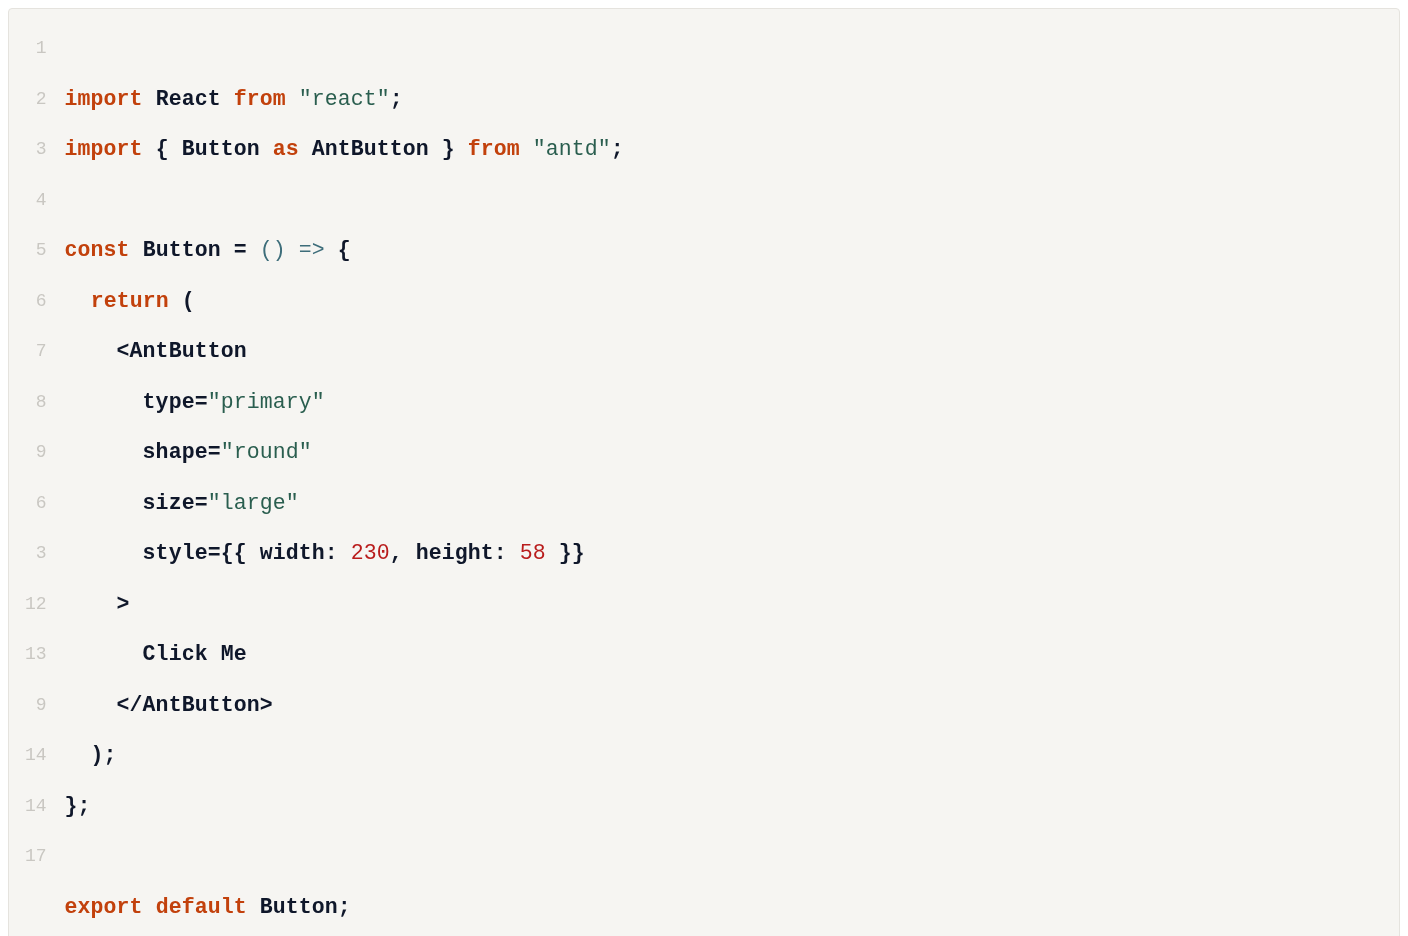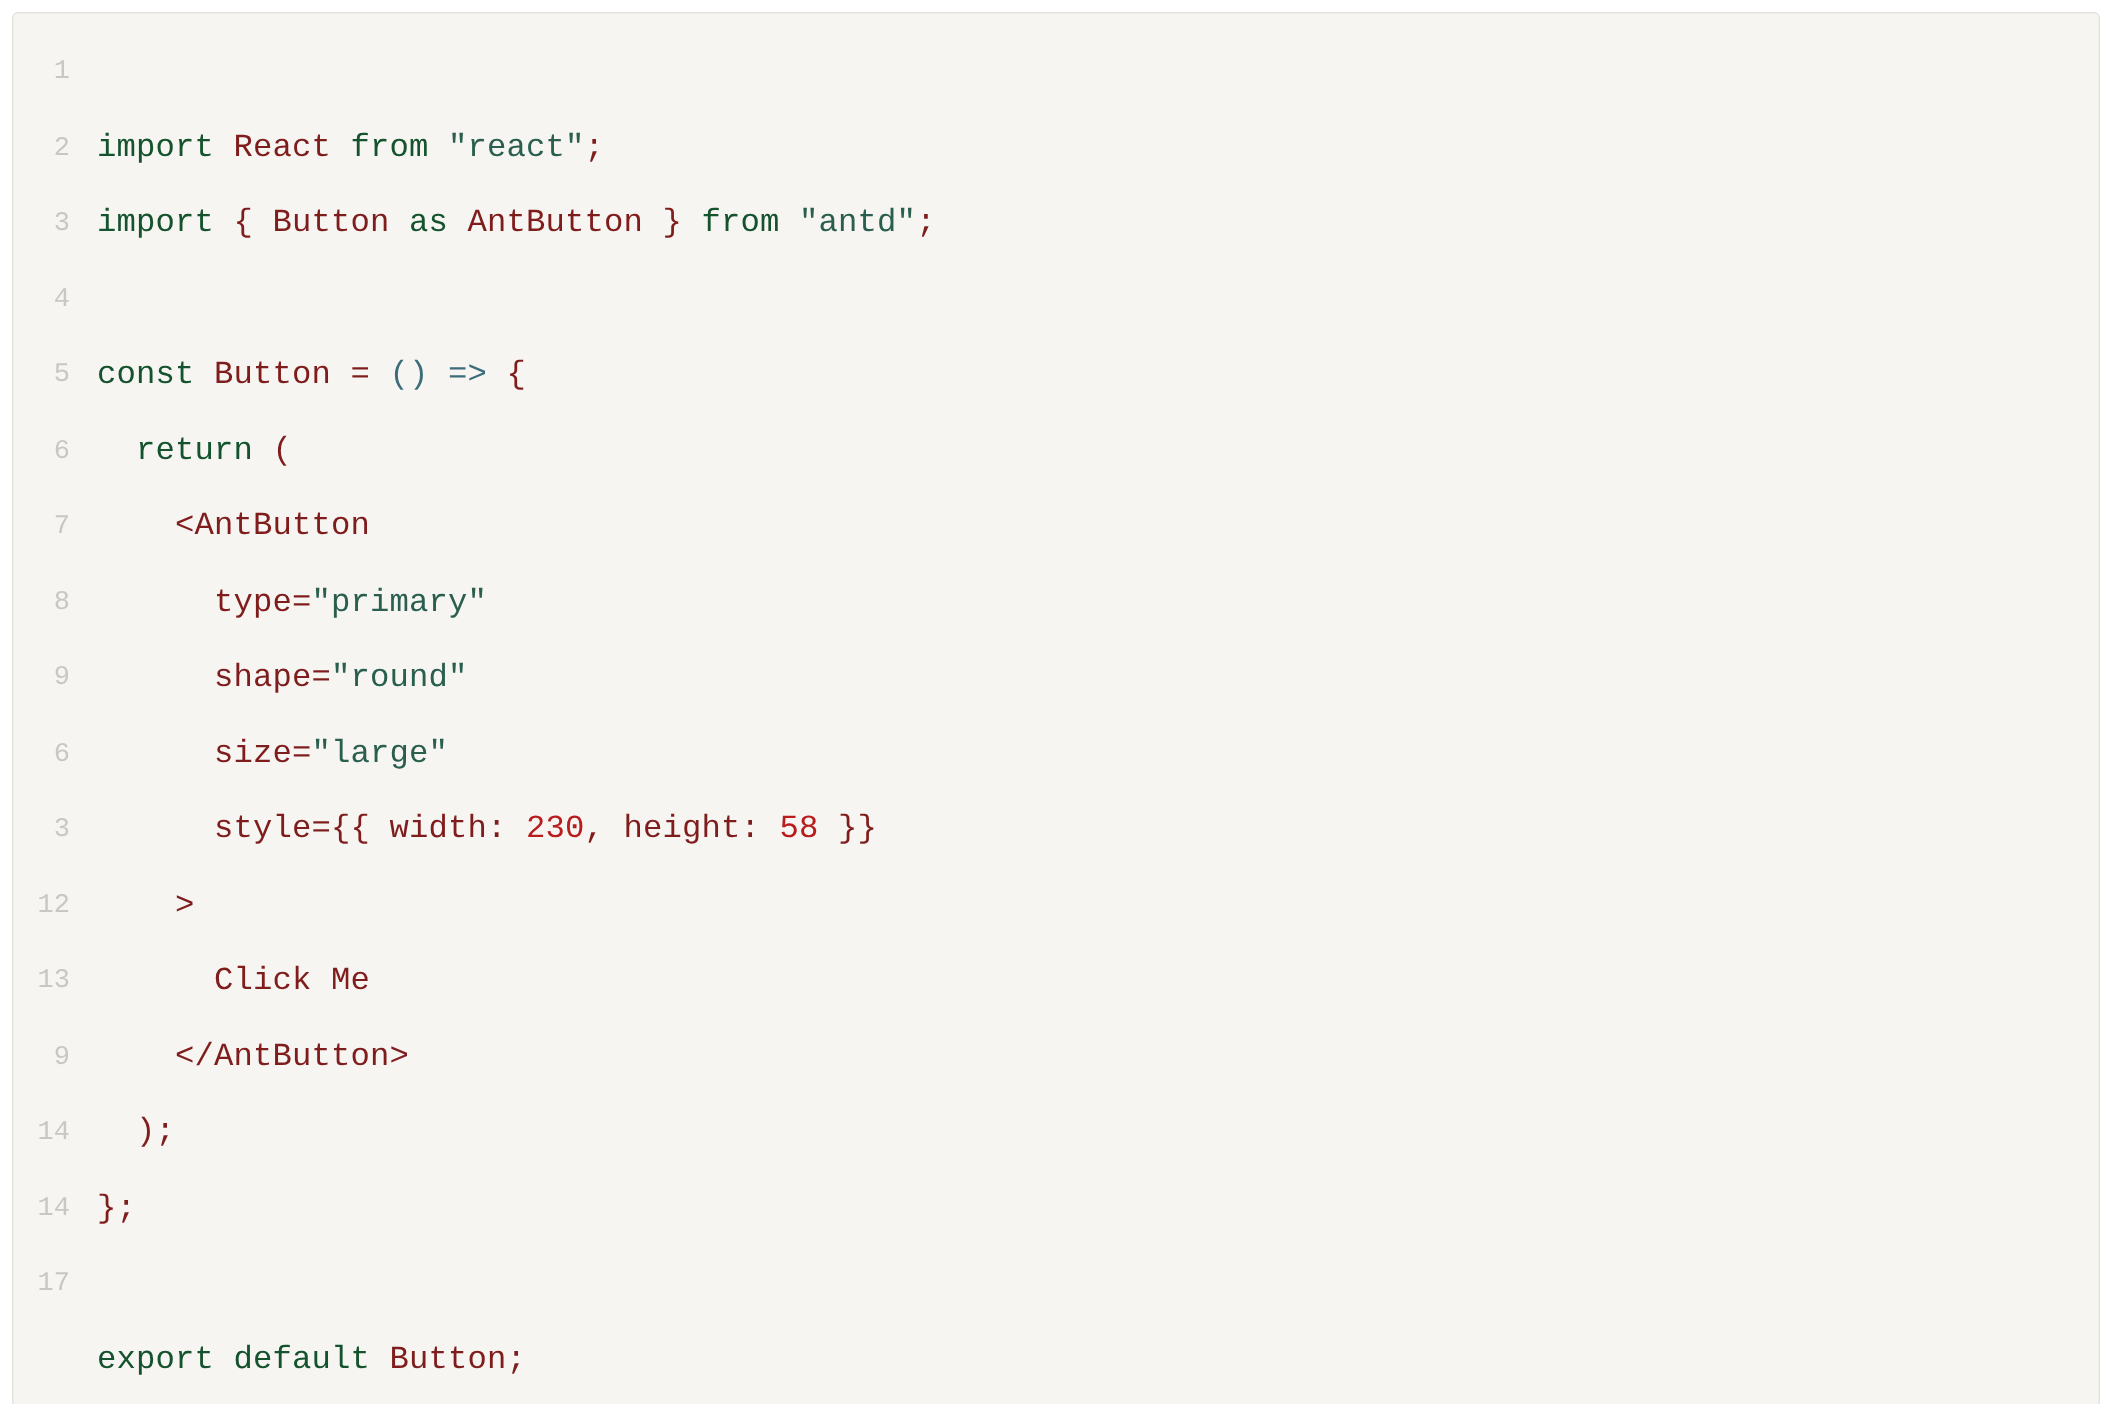--- a/index.html
+++ b/index.html
@@ -37,25 +37,25 @@
     }
     .code {
       flex: 1 1 auto;
       padding: 14px 18px 14px 4px;
       font-size: 21.5px;
       line-height: 50.5px;
       white-space: pre;
       color: #1a1a1a;
       letter-spacing: 0.1px;
     }
-    .tok-kw { color: #14532d; }          
+    .tok-kw { color: #c2410c; font-weight: bold; }          
     .tok-str { color: #2a5e4f; }         
     .tok-num { color: #b91c1c; }         
     .tok-punct { color: #3d6d7a; }       
-    .tok-plain { color: #7f1d1d; }
+    .tok-plain { color: #0f172a; font-weight: bold; }
     .line { display: block; height: 50.5px; }
   </style>
 </head>
 <body>
 
 <div class="code-block">
   <div class="gutter">
     <span class="ln">1</span>
     <span class="ln">2</span>
     <span class="ln">3</span>

